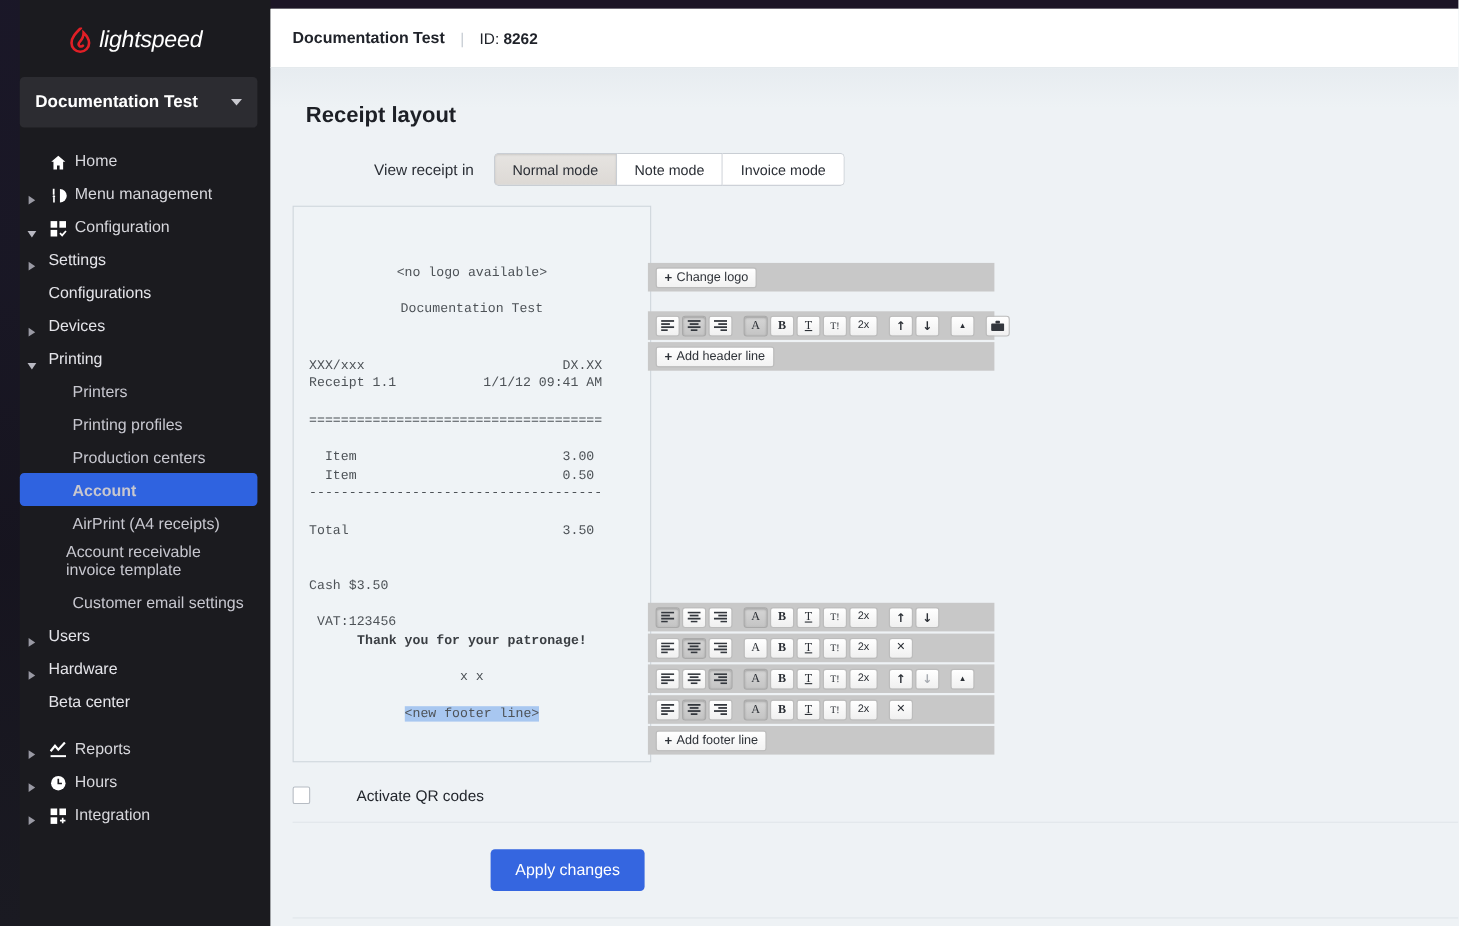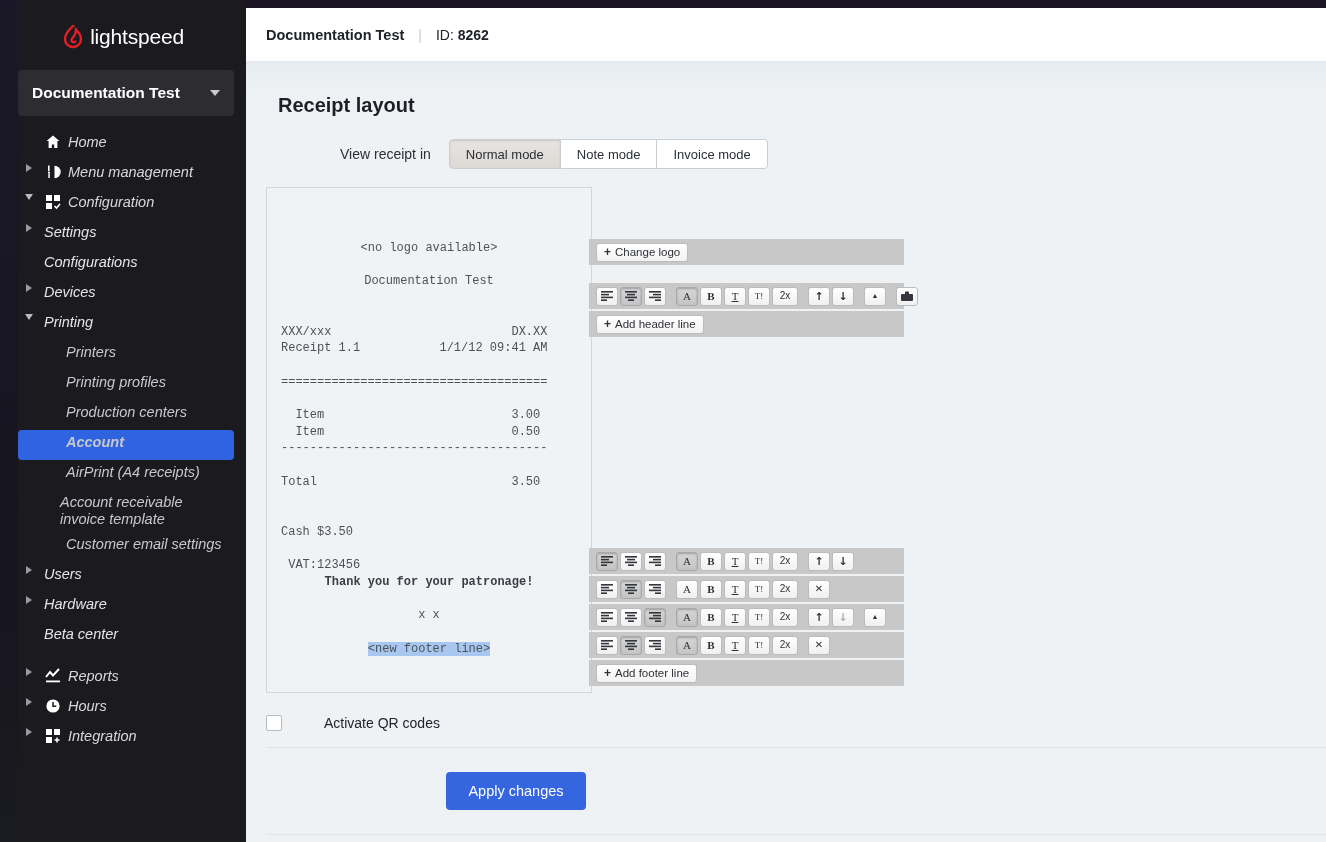--- a/index.html
+++ b/index.html
@@ -30,21 +30,21 @@
     position: absolute; left: 0; top: 0; width: 18px; height: 842px;
     background: linear-gradient(180deg,#1a1728 0%, #191725 30%, #16141f 60%, #1a1a22 100%);
     opacity: .95;
   }
   .logo-row {
     height: 58px; display: flex; align-items: center; justify-content: center;
   }
   .logo-wrap { display: flex; align-items: center; gap: 6px; }
   .logo-mark { width: 22px; height: 24px; display: block; }
   .logo-text {
-    font-size: 21px; color: #fff; letter-spacing: -.2px; font-weight: 400;
+    font-size: 21px; color: #fff; letter-spacing: -.2px; font-weight: 400; font-style: italic;
   }
 
   .account-pill {
     margin: 4px 12px 0 18px;
     height: 46px;
     background: #2c2c31;
     border-radius: 4px;
     display: flex; align-items: center; justify-content: space-between;
     padding: 0 14px 0 14px;
     cursor: pointer;
@@ -53,29 +53,28 @@
   .caret-down {
     width: 0; height: 0;
     border-left: 5px solid transparent;
     border-right: 5px solid transparent;
     border-top: 6px solid #c9c9cf;
   }
 
   .nav { margin-top: 14px; }
   .nav-item {
     position: relative;
-    display: flex; align-items: flex-start;
+    display: flex; align-items: flex-end;
     min-height: 30px;
     padding: 4px 10px 4px 0;
     margin: 0 12px 0 18px;
     border-radius: 4px;
     cursor: pointer;
     color: #d7d7dc;
     font-size: 14.5px;
-    font-style: italic;
   }
   .nav-item.spaced { margin-top: 12px; }
   .nav-item.selected { background: #2f63e0; color: #fff; font-weight: bold; }
   .nav-arrow {
     width: 22px; flex: 0 0 22px; display: flex; align-items: center; justify-content: center;
   }
   .tri-right {
     width: 0; height: 0;
     border-top: 4.5px solid transparent;
     border-bottom: 4.5px solid transparent;

